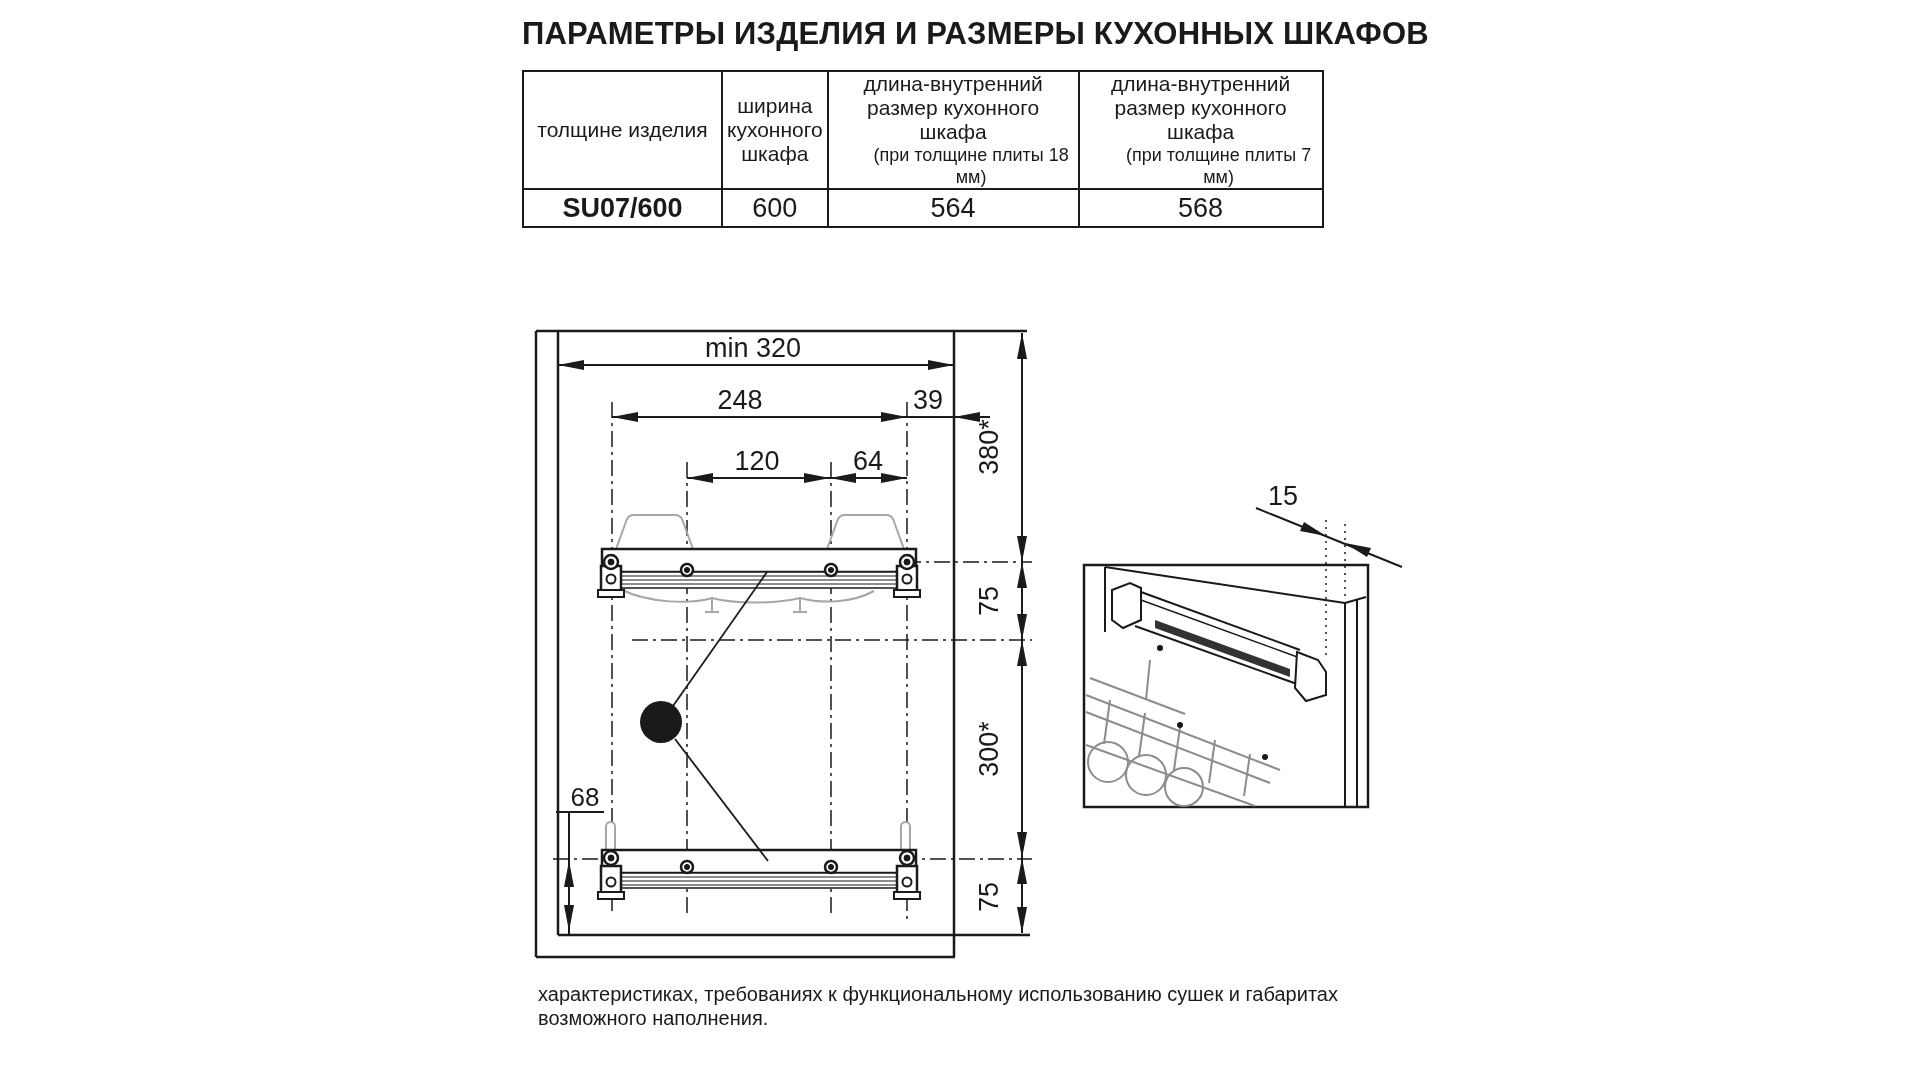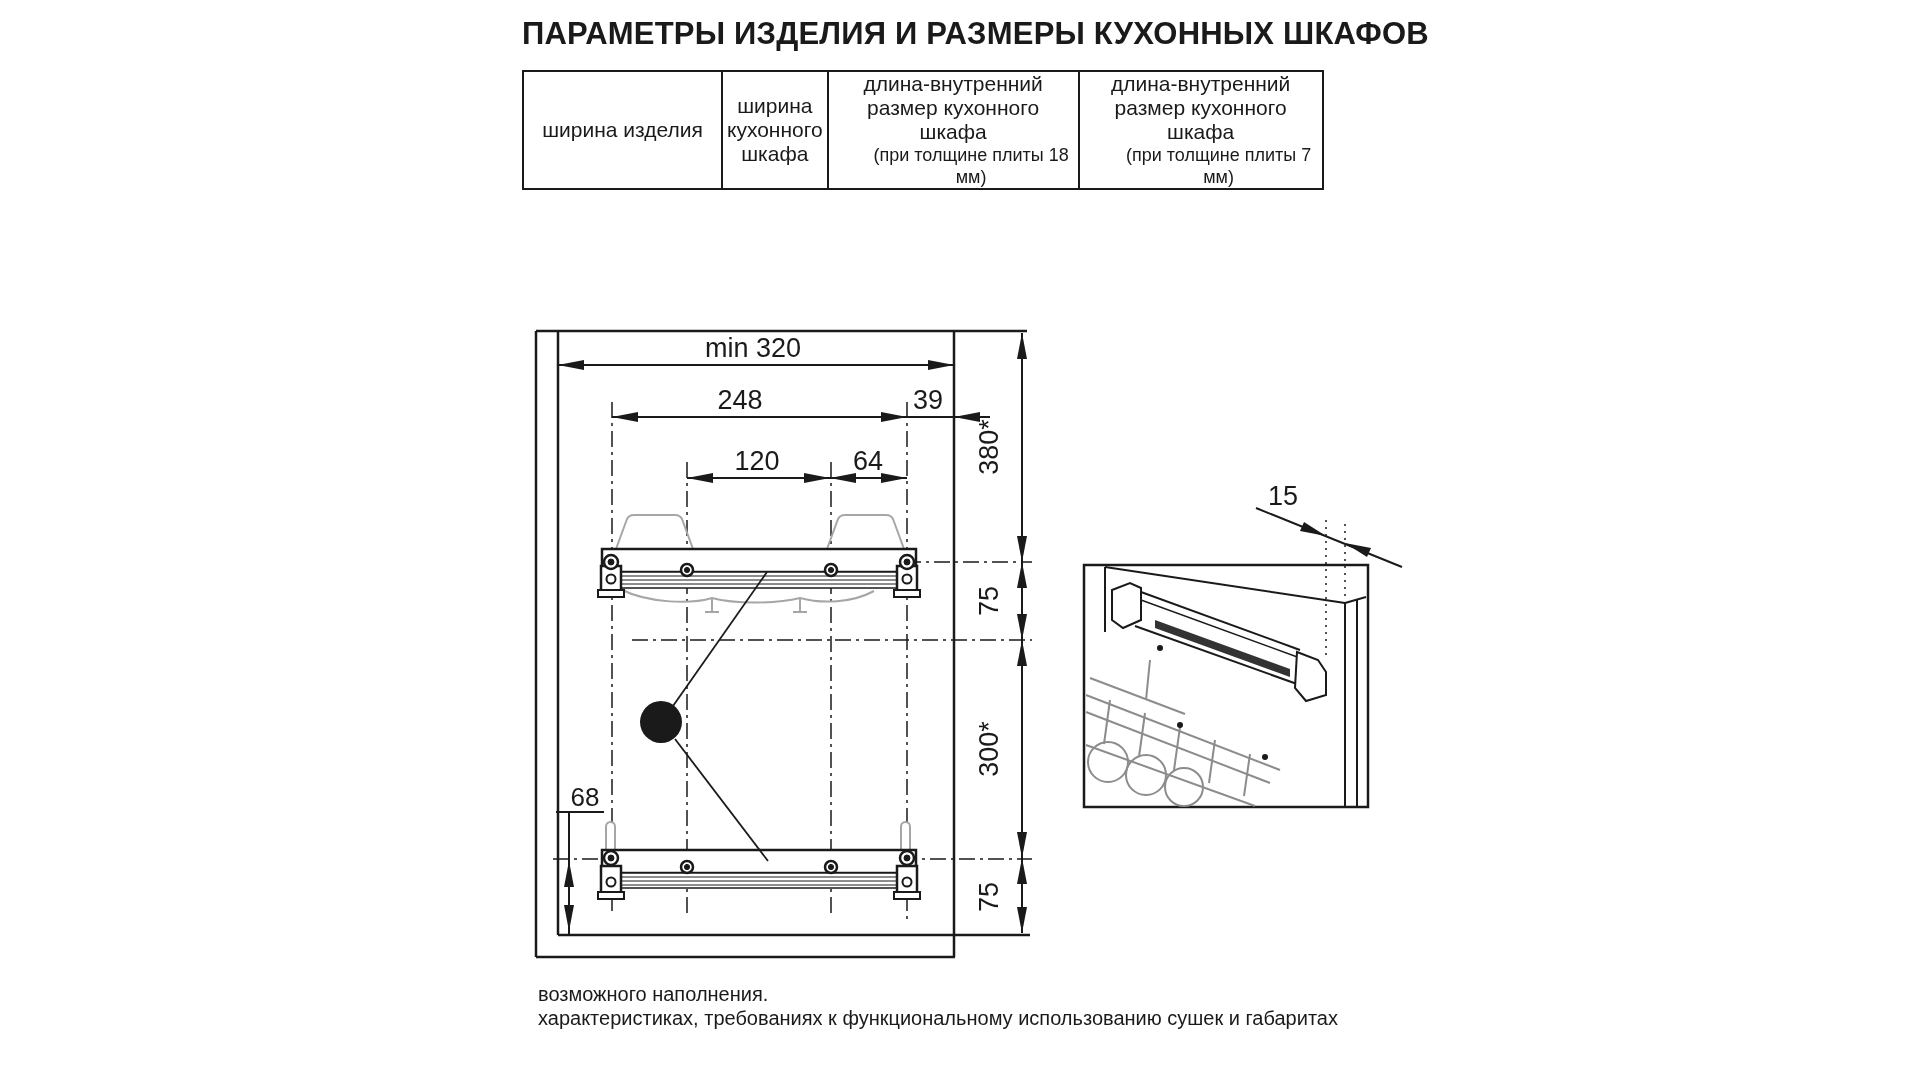--- a/index.html
+++ b/index.html
@@ -27,33 +27,39 @@
 
   <table class="spec">
     <colgroup>
       <col style="width:199px">
         <col style="width:104px">
         <col style="width:251px">
         <col style="width:244px">
     </colgroup>
     <thead>
       <tr>
-        <th>ширина изделия</th>
+        <th>толщине изделия</th>
         <th>ширина кухонного шкафа</th>
         <th>
           <div>длина-внутренний размер кухонного шкафа</div>
           <div class="sub">(при толщине плиты 18 мм)</div>
         </th>
         <th>
           <div>длина-внутренний размер кухонного шкафа</div>
           <div class="sub">(при толщине плиты 7 мм)</div>
         </th>
       </tr>
     </thead>
     <tbody>
+      <tr>
+        <td class="article">SU07/600</td>
+        <td>600</td>
+        <td>564</td>
+        <td>568</td>
+      </tr>
     </tbody>
   </table>
 
   <svg class="drawing" width="1920" height="1080" viewBox="0 0 1920 1080">
 
     <g stroke="#1a1a1a" stroke-width="2.5" fill="none">
       <path d="M536,331 H1027"></path>
       <path d="M536,331 V957"></path>
       <path d="M558,331 V935"></path>
       <path d="M954,331 V957"></path>
@@ -226,17 +232,17 @@
       </g>
       <g fill="#1a1a1a">
         <circle cx="1180" cy="725" r="3"></circle>
         <circle cx="1265" cy="757" r="3"></circle>
         <circle cx="1160" cy="648" r="3"></circle>
       </g>
     </g>
   </svg>
 
   <div class="footnote">
+    <div>характеристиках, требованиях к функциональному использованию сушек и габаритах</div>
     <div>возможного наполнения.</div>
-    <div>характеристиках, требованиях к функциональному использованию сушек и габаритах</div>
   </div>
 
 </div>
 
 </body></html>

